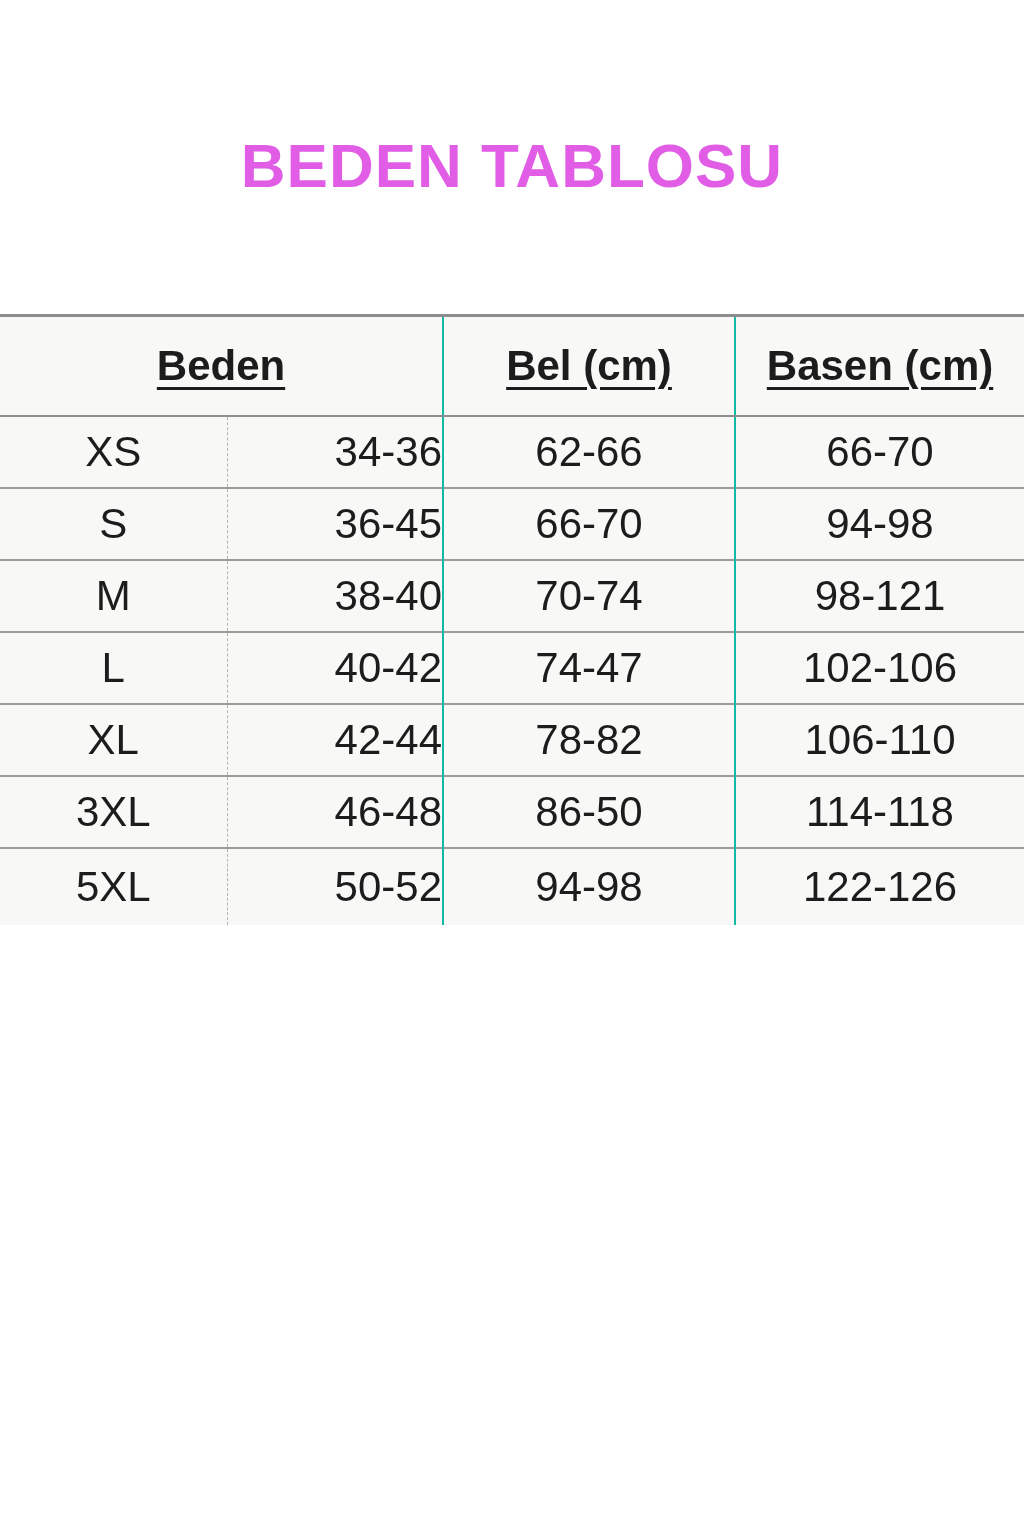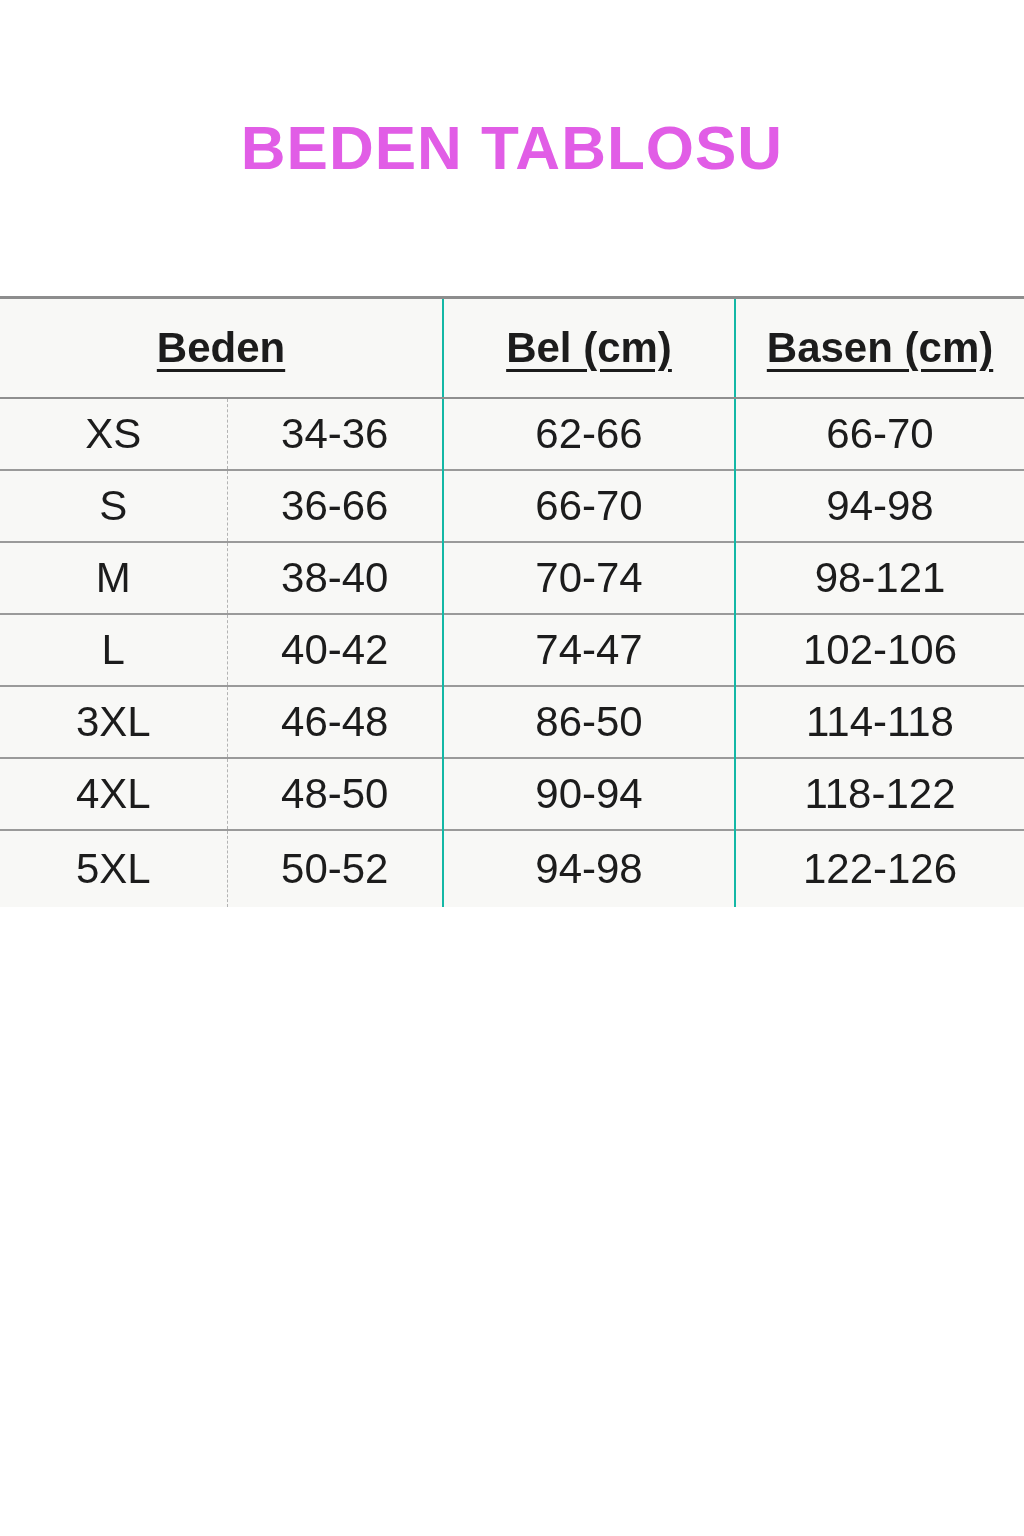--- a/index.html
+++ b/index.html
@@ -13,21 +13,21 @@
     -webkit-font-smoothing: antialiased;
   }
   .page {
     position: relative;
     width: 1024px;
     height: 1536px;
     overflow: hidden;
     background: #ffffff;
   }
   .title {
-    margin: 0;
+    margin: 18px;
     padding-top: 112px;
     text-align: center;
     font-size: 62px;
     line-height: 72px;
     font-weight: bold;
     letter-spacing: 1px;
     font-family: "Liberation Sans", sans-serif;
   }
   table.size-table {
     margin-top: 112px;
@@ -50,21 +50,21 @@
     text-decoration: underline;
     text-decoration-thickness: 3px;
     text-underline-offset: 7px;
     border-bottom: 2px solid #8f8f8f;
   }
   .size-table tbody tr { height: 72px; }
   .size-table tbody tr:last-child { height: 77px; margin-top: 24px; }
   .size-table tbody td { font-size: 42px; font-weight: 400; }
   .size-table tbody tr + tr td { border-top: 2px solid #9a9a9a; }
   .v-strong { border-left: 2px solid #14b8a6; }
-  .size-table tbody td.v-dashed { border-left: 1px dashed #b3b3b3; }
+  .size-table tbody td.v-dashed { border-left: 1px dashed #b3b3b3; text-align: right; }
 </style>
 </head>
 <body>
 
 <div class="page">
 
   <h1 class="title" style="color:#e15de6;">BEDEN TABLOSU</h1>
 
   <table class="size-table">
     <colgroup>
@@ -82,47 +82,47 @@
     </thead>
     <tbody>
       <tr>
         <td>XS</td>
         <td class="v-dashed">34-36</td>
         <td class="v-strong">62-66</td>
         <td class="v-strong">66-70</td>
       </tr>
       <tr>
         <td>S</td>
-        <td class="v-dashed">36-66</td>
+        <td class="v-dashed">36-45</td>
         <td class="v-strong">66-70</td>
         <td class="v-strong">94-98</td>
       </tr>
       <tr>
         <td>M</td>
         <td class="v-dashed">38-40</td>
         <td class="v-strong">70-74</td>
         <td class="v-strong">98-121</td>
       </tr>
       <tr>
         <td>L</td>
         <td class="v-dashed">40-42</td>
         <td class="v-strong">74-47</td>
         <td class="v-strong">102-106</td>
       </tr>
       <tr>
+        <td>XL</td>
+        <td class="v-dashed">42-44</td>
+        <td class="v-strong">78-82</td>
+        <td class="v-strong">106-110</td>
+      </tr>
+      <tr>
         <td>3XL</td>
         <td class="v-dashed">46-48</td>
         <td class="v-strong">86-50</td>
         <td class="v-strong">114-118</td>
-      </tr>
-      <tr>
-        <td>4XL</td>
-        <td class="v-dashed">48-50</td>
-        <td class="v-strong">90-94</td>
-        <td class="v-strong">118-122</td>
       </tr>
       <tr>
         <td>5XL</td>
         <td class="v-dashed">50-52</td>
         <td class="v-strong">94-98</td>
         <td class="v-strong">122-126</td>
       </tr>
     </tbody>
   </table>
 

